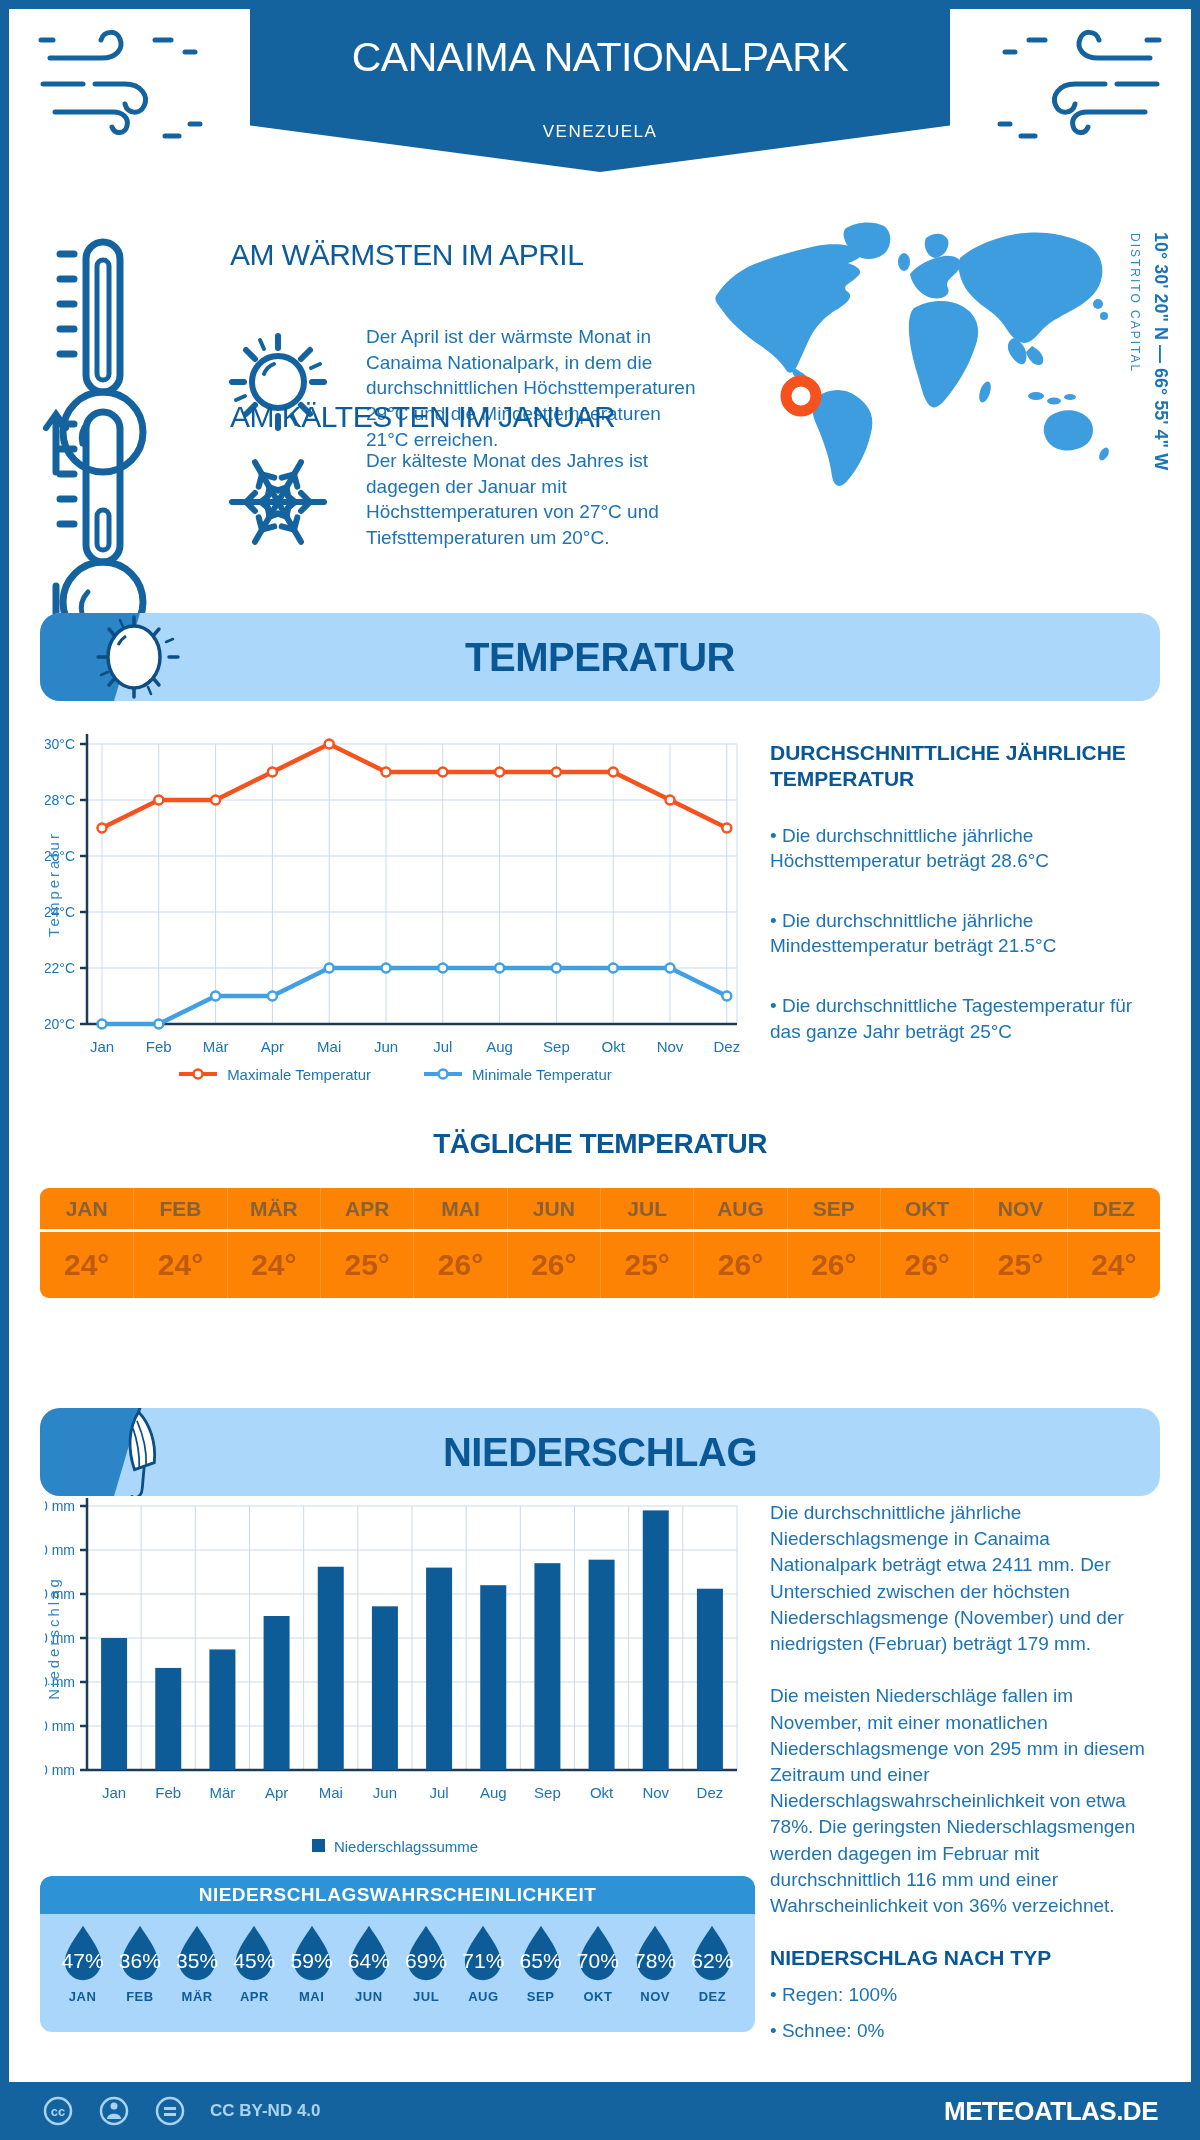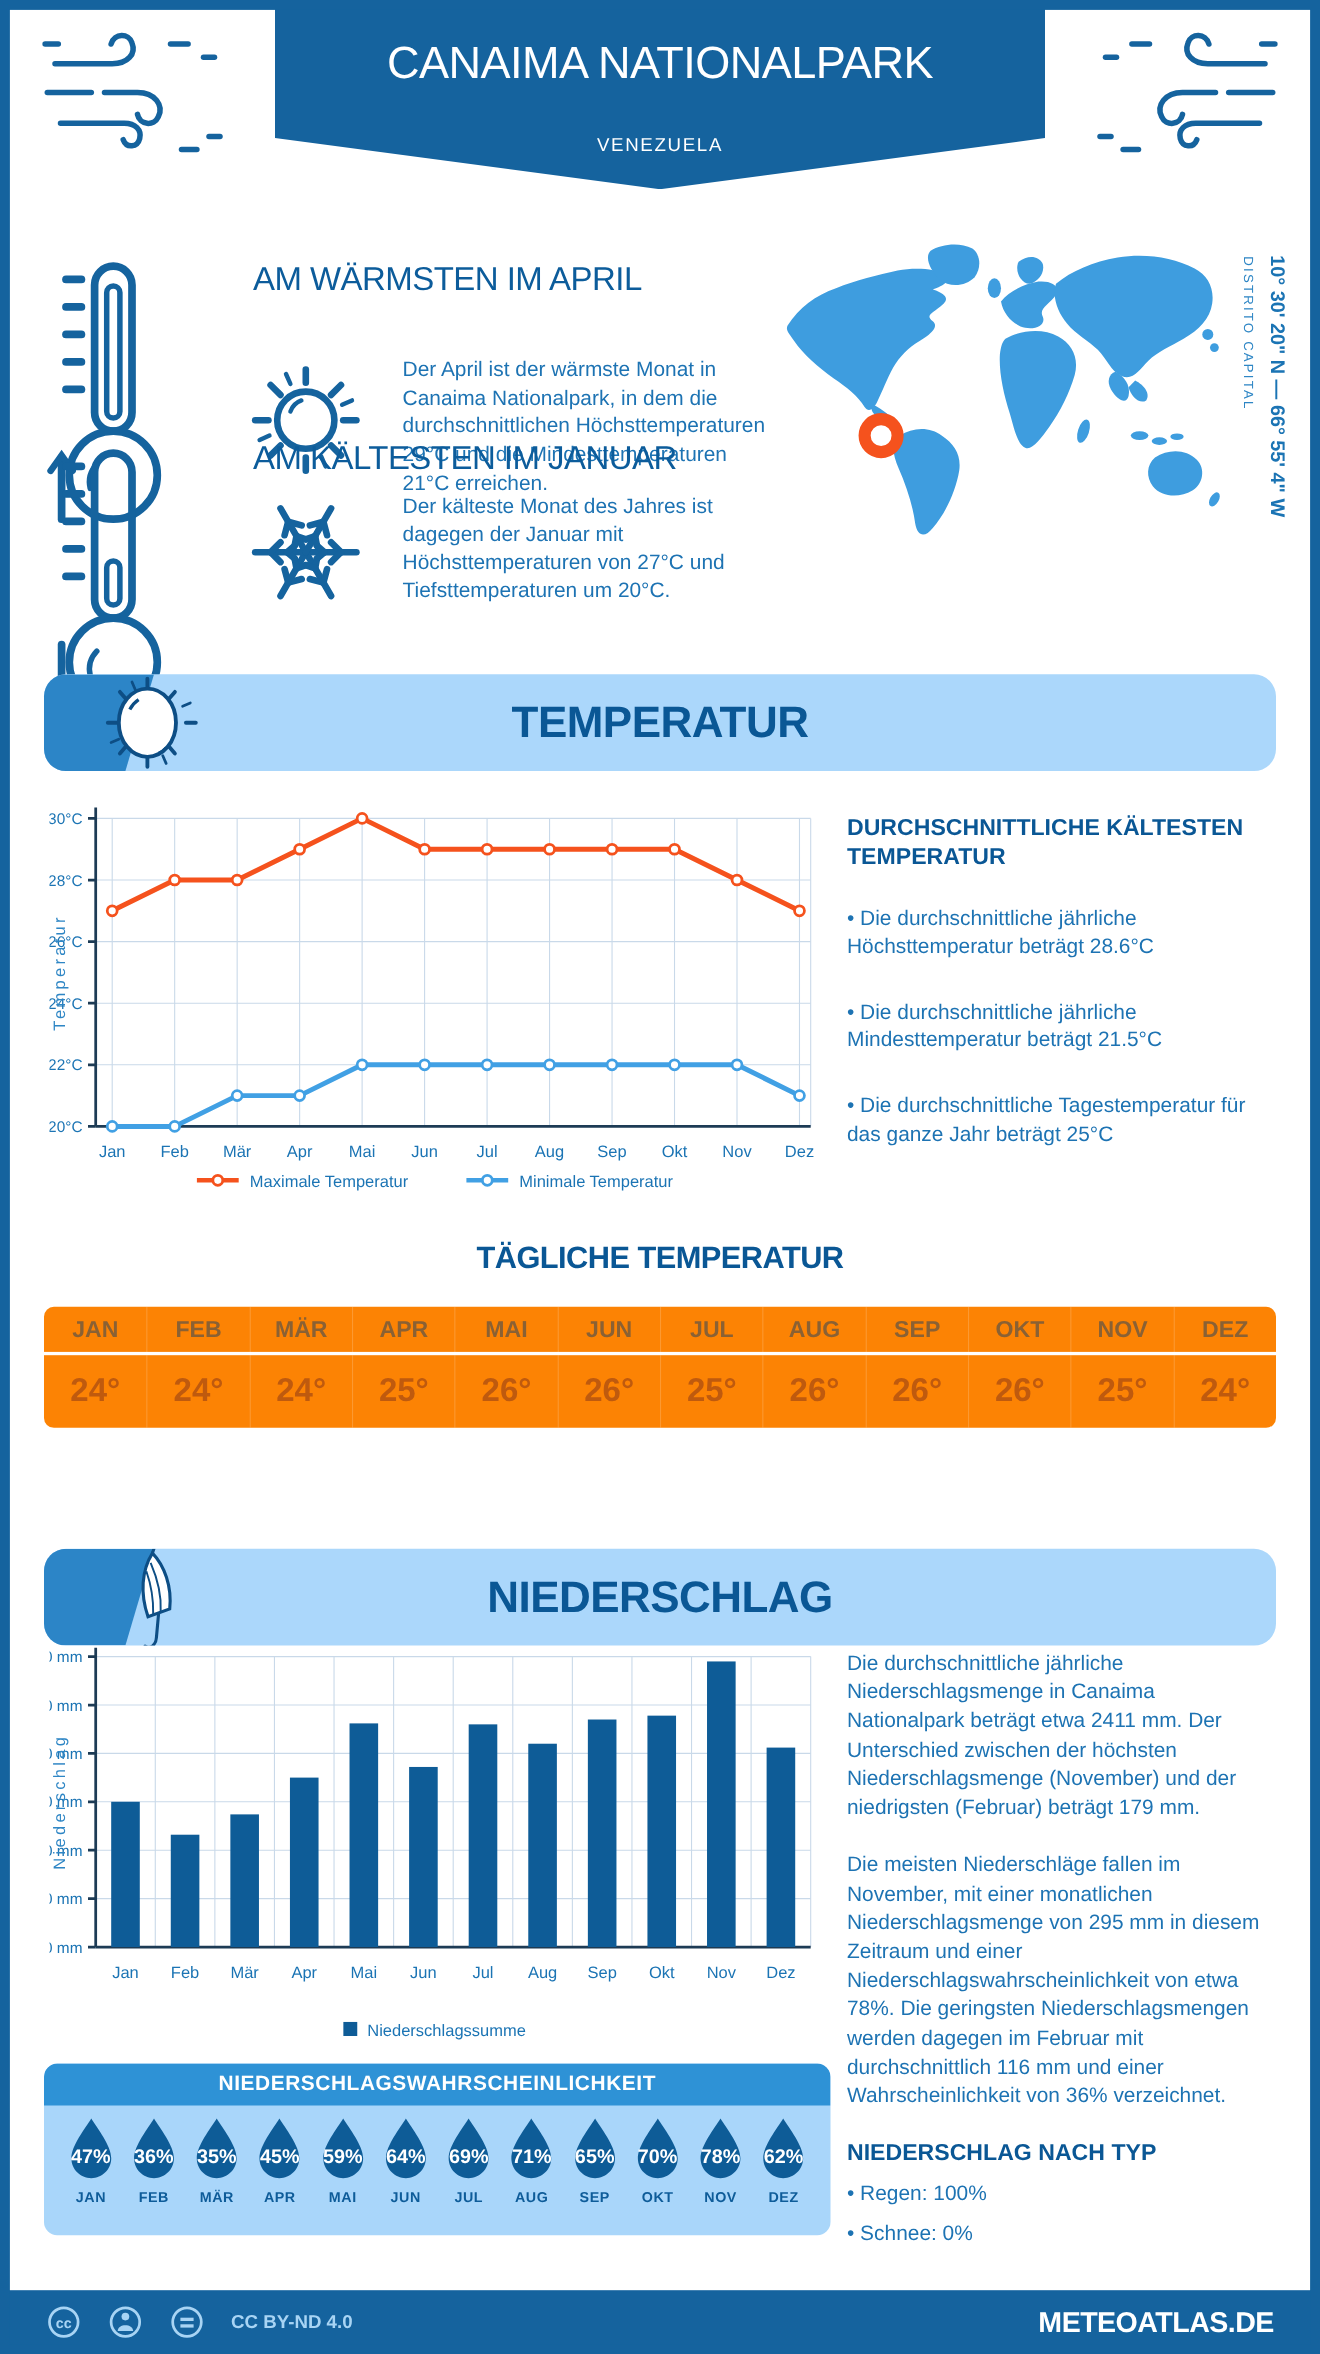--- a/index.html
+++ b/index.html
@@ -63,21 +63,21 @@
   .ptext .blk-head{margin:4px 0 10px 0;}
   .ptext .bullet{margin:0 0 10px 0;}
 
   
   .prob{position:absolute;left:40px;width:715px;height:156px;background:#a9d6fa;border-radius:12px;overflow:hidden;}
   .prob-head{height:38px;background:#2e92d6;color:#fff;font-size:19px;font-weight:bold;letter-spacing:.5px;
              display:flex;align-items:center;justify-content:center;border-radius:12px 12px 0 0;}
   .drops{display:grid;grid-template-columns:repeat(12,1fr);padding:10px 14px 0 14px;}
   .drop{position:relative;text-align:center;}
   .drop .pct{position:absolute;left:50%;top:37px;transform:translate(-50%,-50%);
-             color:#fff;font-size:18px;font-weight:bold;}
+             color:#fff;font-size:21px;font-weight:normal;}
   .drop .dm{display:block;margin-top:3px;color:#0e5c99;font-size:13px;font-weight:bold;letter-spacing:.5px;}
 
   
   .footer{position:absolute;left:0;right:0;bottom:0;height:58px;background:#15639e;z-index:55;
           display:flex;align-items:center;justify-content:space-between;padding:0 42px;box-sizing:border-box;}
   .cc-group{display:flex;align-items:center;gap:24px;color:#a8d4f4;font-size:17px;font-weight:bold;}
   .site{color:#fff;font-size:26px;font-weight:bold;letter-spacing:-.5px;margin-left:38px;}
 </style>
 </head>
 <body>
@@ -311,21 +311,21 @@
     <span class="item">
       <span><svg width="40" height="12">
             <line x1="1" y1="6" x2="39" y2="6" stroke="#41a0e4" stroke-width="4"></line>
             <circle cx="20" cy="6" r="4.5" fill="#fff" stroke="#41a0e4" stroke-width="2.5"></circle>
           </svg></span>
       <span>Minimale Temperatur</span>
     </span>
   </div>
 
   <div class="abs" style="left:770px;top:740px;width:390px">
-    <h3 class="blk-head" style="margin-bottom:30px">DURCHSCHNITTLICHE KÄLTESTEN TEMPERATUR</h3>
+    <h3 class="blk-head" style="margin-bottom:30px">DURCHSCHNITTLICHE JÄHRLICHE TEMPERATUR</h3>
     <p class="bullet">• Die durchschnittliche jährliche Höchsttemperatur beträgt 28.6°C</p>
     <p class="bullet">• Die durchschnittliche jährliche Mindesttemperatur beträgt 21.5°C</p>
     <p class="bullet">• Die durchschnittliche Tagestemperatur für das ganze Jahr beträgt 25°C</p>
   </div>
 
   <h3 class="daily-title" style="top:1128px">TÄGLICHE TEMPERATUR</h3>
   <div class="tt" style="top:1188px">
     <div class="tt-row">
         <div class="tt-m">JAN</div>
         <div class="tt-m">FEB</div>

